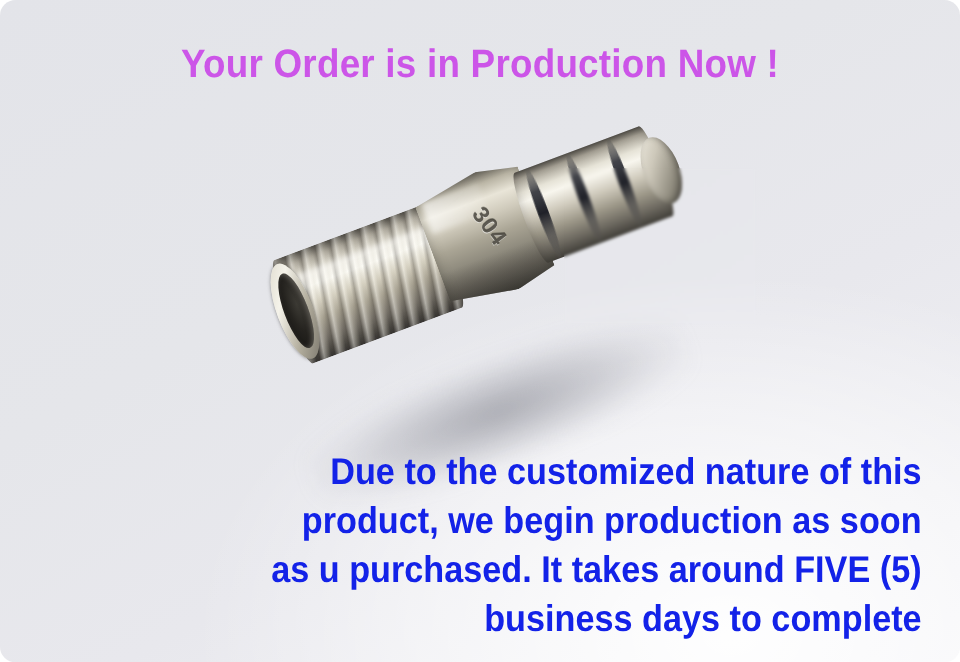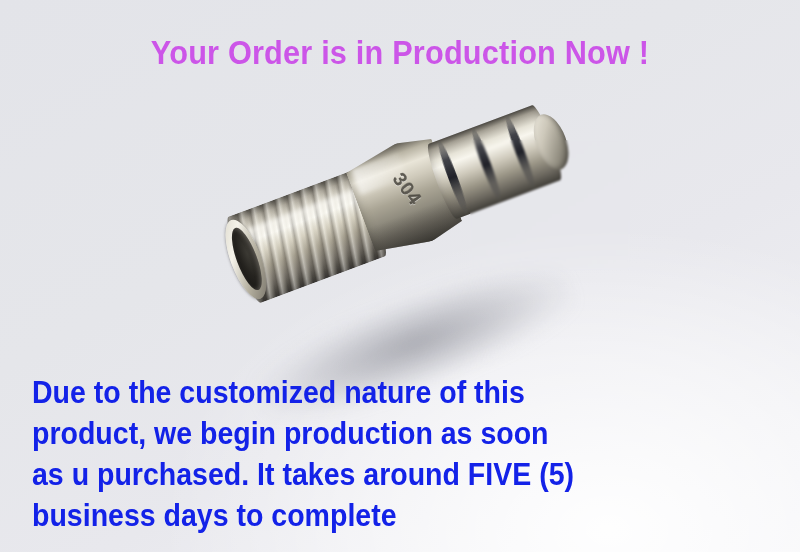--- a/index.html
+++ b/index.html
@@ -14,20 +14,21 @@
   }
 
   #stage {
     position: relative;
     width: 800px;
     height: 552px;
     background:
       radial-gradient(ellipse 620px 420px at 76% 96%, rgba(255,255,255,0.95) 0%, rgba(255,255,255,0.45) 42%, rgba(255,255,255,0) 72%),
       linear-gradient(152deg, #e3e4e9 0%, #e5e6ea 38%, #e8e8ed 62%, #eeeef2 84%, #f2f2f6 100%);
     overflow: hidden;
+    border-radius: 13px;
   }
 
   
   .headline {
     position: absolute;
     left: 0;
     top: 34px;
     width: 800px;
     text-align: center;
     color: #cc55e8;
@@ -39,21 +40,21 @@
     transform: scaleX(0.93);
     transform-origin: 50% 50%;
   }
 
   
   .bodycopy {
     position: absolute;
     left: 0;
     top: 372px;
     width: 800px;
-    text-align: left;
+    text-align: right;
     color: #1322e8;
     font-size: 31px;
     font-weight: bold;
     line-height: 41px;
     white-space: nowrap;
     font-family: "Liberation Sans", sans-serif;
   }
   .bodycopy .ln {
     display: block;
     transform: scaleX(0.92);

